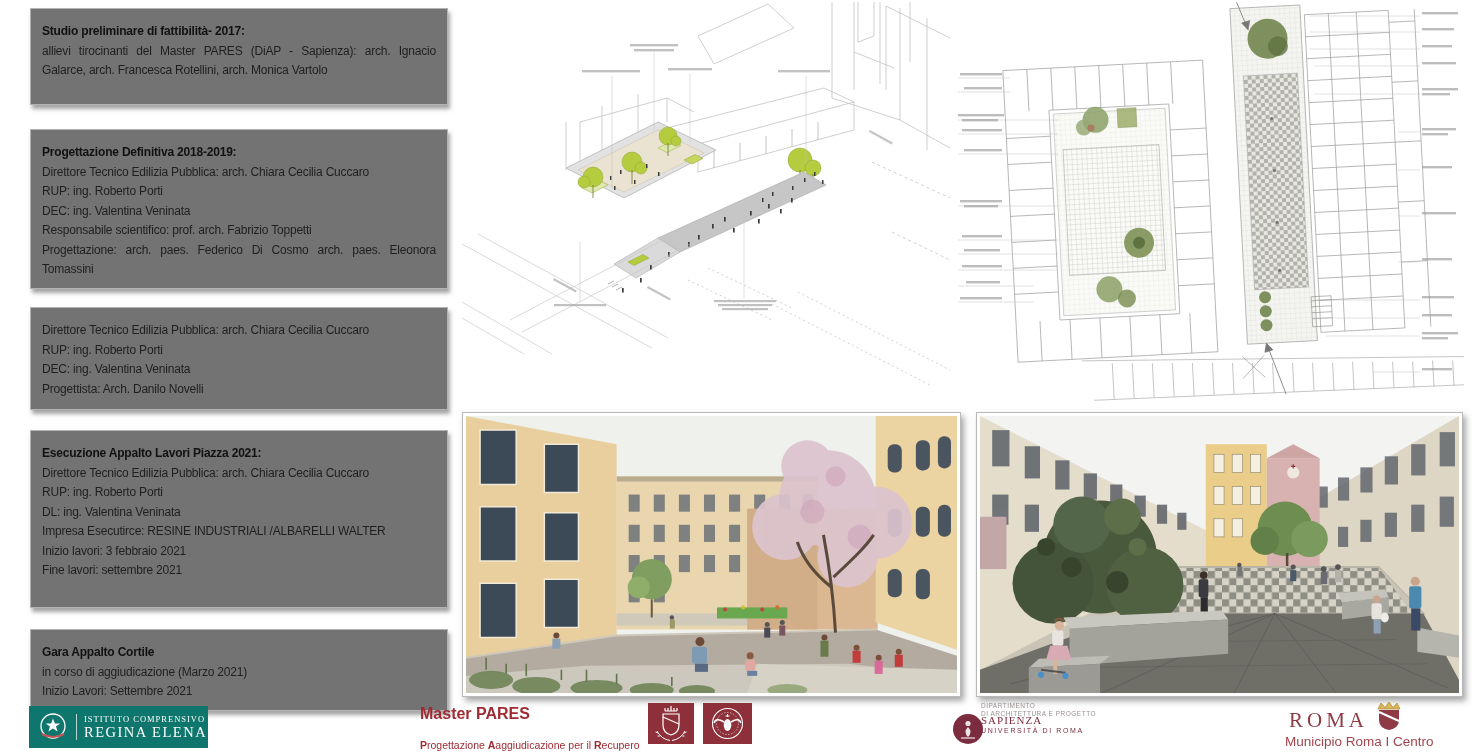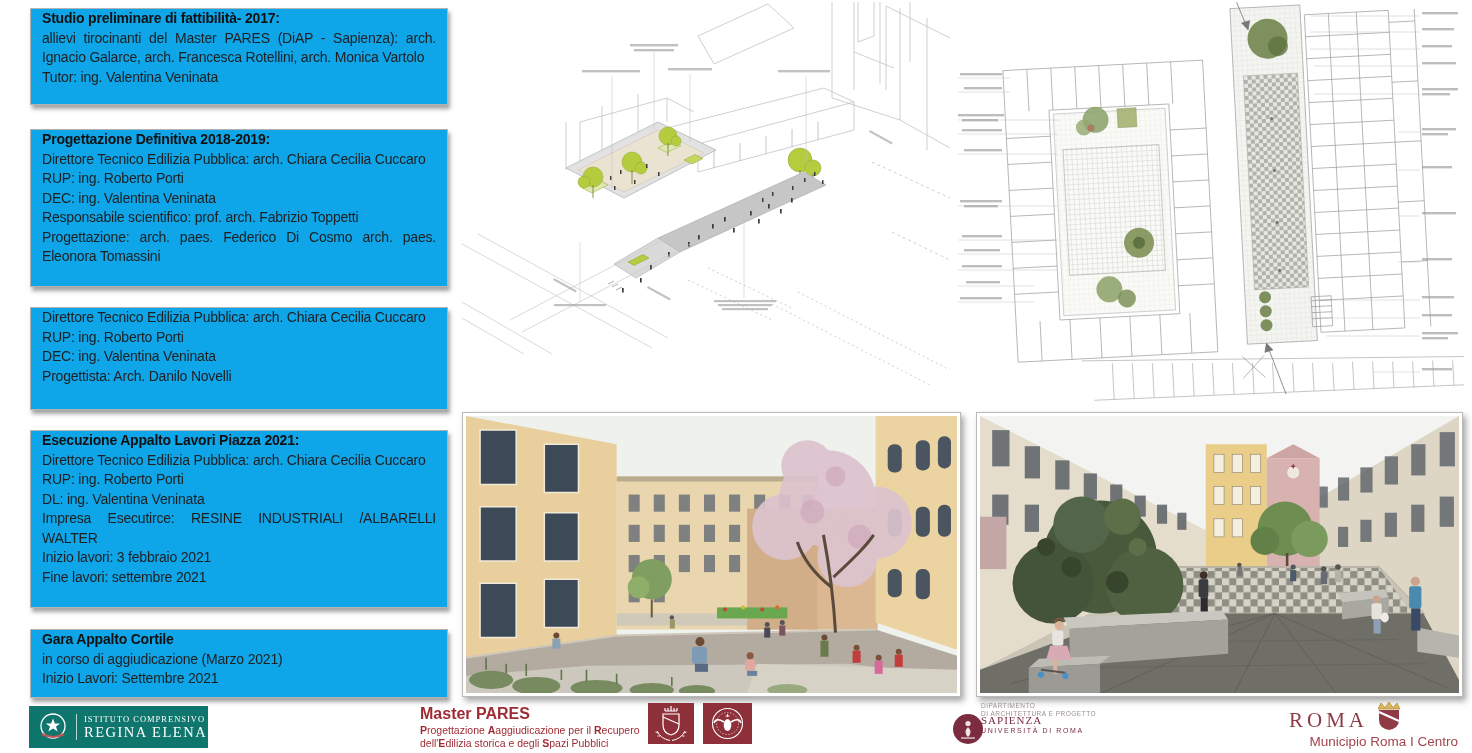--- a/index.html
+++ b/index.html
@@ -1,69 +1,68 @@
 <!DOCTYPE html>
 <html><head>
 <meta charset="utf-8">
 <style>
   html,body{margin:0;padding:0;background:#ffffff;}
   .slide{position:relative;width:1472px;height:753px;background:#ffffff;overflow:hidden;
          font-family:"Liberation Sans",sans-serif;}
   
   .infobox{position:absolute;left:30px;width:418px;box-sizing:border-box;
-           background:#0ea5e9;border:1px solid #b3b3b3;
+           background:#737373;border:1px solid #b3b3b3;
            box-shadow:2px 4px 4px rgba(90,90,90,.55);
-           padding:0 11px 8px 11px;color:#1f1f1f;
-           font-size:14px;line-height:19.5px;letter-spacing:-0.2px;}
+           padding:13px 11px 8px 11px;color:#1f1f1f;
+           font-size:12px;line-height:19.5px;letter-spacing:-0.2px;}
   .infobox .title{font-weight:bold;color:#111;}
   .infobox .line{text-align:justify;}
   
   .drawing{position:absolute;background:#fff;}
   .drawing svg{display:block;width:100%;height:100%;}
   .photo{position:absolute;background:#fff;border:1px solid #b9b9b9;padding:3px;
          box-shadow:3px 4px 6px rgba(80,80,80,.5);}
   .photo svg{display:block;width:100%;height:100%;}
   
   .school-banner{position:absolute;left:29px;top:706px;width:179px;height:42px;
                  background:#0f766e;display:flex;align-items:center;color:#fff;}
   .school-banner .emblem{width:34px;height:34px;margin-left:7px;flex:0 0 auto;}
   .school-banner .divider{width:1px;height:26px;background:rgba(255,255,255,.7);margin:0 7px 0 6px;}
   .school-banner .t1{font-family:"Liberation Serif",serif;font-size:8.5px;letter-spacing:1px;}
   .school-banner .t2{font-family:"Liberation Serif",serif;font-size:14.5px;letter-spacing:1.5px;}
   .master-block{position:absolute;left:420px;top:705px;color:#9e2b33;}
-  .master-block .mtitle{font-size:16px;font-weight:bold;margin-bottom:1px;}
+  .master-block .mtitle{font-size:16px;font-weight:bold;margin-bottom:16px;}
   .master-block .msub{font-size:10.5px;line-height:12.5px;}
   .master-block .msub b{font-weight:bold;}
   .crest{position:absolute;top:703px;height:41px;background:#8e3039;}
   .crest svg{display:block;width:100%;height:100%;}
   #crest-comune{left:648px;width:46px;}
   #crest-seal{left:703px;width:49px;}
   .dip-block{position:absolute;left:981px;top:702px;color:#9b8f8f;font-size:6.5px;
              letter-spacing:.5px;line-height:7.5px;}
   .sap-emblem{position:absolute;left:950px;top:711px;width:36px;height:36px;}
   .sap-text{position:absolute;left:981px;top:714px;color:#7b2c3f;}
   .sap-text .s1{font-family:"Liberation Serif",serif;font-size:11px;letter-spacing:1px;}
   .sap-text .s2{font-size:7px;letter-spacing:1.6px;margin-top:1px;}
   .roma-block{position:absolute;left:1283px;top:700px;width:175px;}
   .roma-block .row1{display:flex;align-items:flex-start;}
   .roma-block .rname{font-family:"Liberation Serif",serif;font-size:21px;letter-spacing:4px;
                      color:#8e3b45;margin:8px 6px 0 6px;}
   .roma-block .rshield{width:30px;height:32px;margin-top:0;}
-  .roma-block .rsub{font-size:13.5px;color:#a2454e;margin-top:1px;margin-left:2px;text-align:right;}
+  .roma-block .rsub{font-size:13.5px;color:#a2454e;margin-top:1px;margin-left:2px;}
 </style>
 </head>
 <body>
 
 <div class="slide">
 
   <div class="infobox" style="top:8px;min-height:97px">
     <div class="title">Studio preliminare di fattibilità- 2017:</div>
     <div>
         <div class="line">allievi tirocinanti del Master PARES (DiAP - Sapienza): arch. Ignacio Galarce, arch. Francesca Rotellini, arch. Monica Vartolo</div>
-        <div class="line">Tutor: ing. Valentina Veninata</div>
       </div>
   </div>
   <div class="infobox" style="top:129px;min-height:158px">
     <div class="title">Progettazione Definitiva 2018-2019:</div>
     <div>
         <div class="line">Direttore Tecnico Edilizia Pubblica:  arch. Chiara Cecilia Cuccaro</div>
         <div class="line">RUP: ing. Roberto Porti</div>
         <div class="line">DEC: ing. Valentina Veninata</div>
         <div class="line">Responsabile scientifico: prof. arch. Fabrizio Toppetti</div>
         <div class="line">Progettazione:  arch. paes. Federico Di Cosmo arch. paes. Eleonora Tomassini</div>

